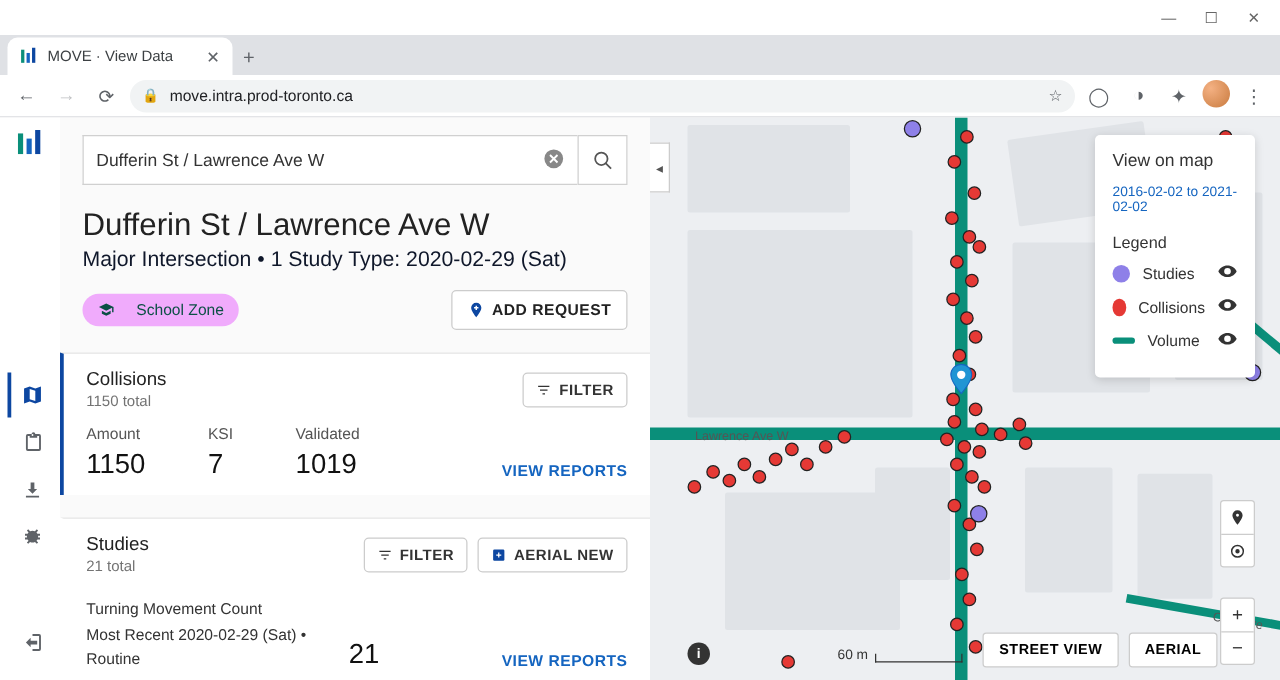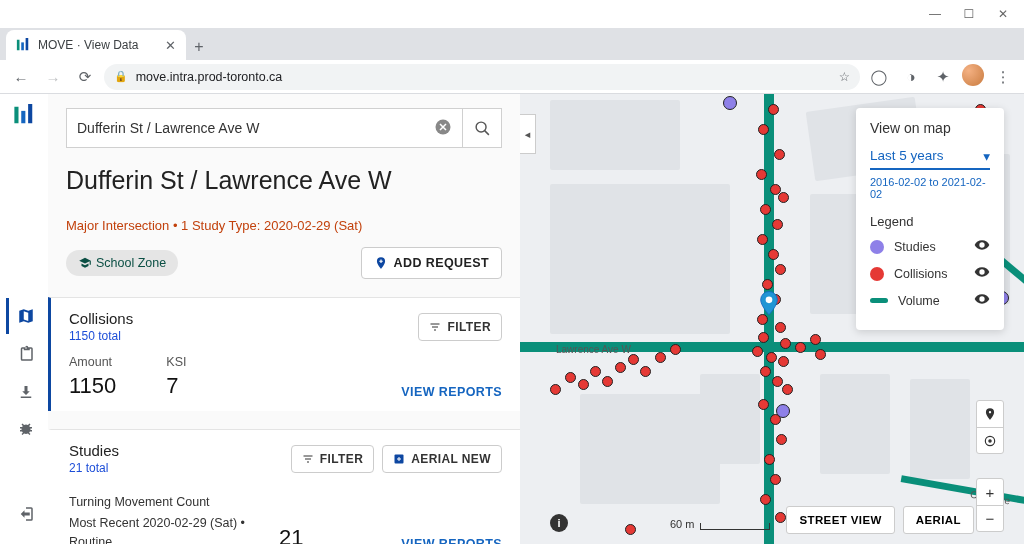--- a/index.html
+++ b/index.html
@@ -29,49 +29,49 @@
   .railbtn svg { width: 18px; height: 18px; }
   .logout { margin-top: auto; margin-bottom: 12px; }
 
   .panel { width: 472px; background: #fafafa; padding: 14px 18px 0 18px; overflow: hidden; }
   .searchwrap { display: flex; }
   .searchbox { flex: 1; background: #fff; border: 1px solid #d0d0d0; border-right: none; height: 40px; display: flex; align-items: center; padding: 0 10px; gap: 8px; font-size: 14px; color: #333; }
   .searchbtn { width: 40px; height: 40px; border: 1px solid #d0d0d0; background: #fff; display: flex; align-items: center; justify-content: center; color: #555; }
   .clearicon { color: #888; margin-left: auto; }
 
   h1 { font-size: 25px; font-weight: 500; color: #222; margin-top: 18px; }
-  .subtitle { font-size: 13px; color: #c2410c; margin-top: 23px; }
+  .subtitle { font-size: 17px; color: #0f172a; margin-top: 3px; }
   .rowflex { display: flex; align-items: center; margin-top: 14px; gap: 10px; }
-  .chip { background: #e5e5e5; color: #0b4f44; font-size: 12.5px; padding: 6px 12px; border-radius: 16px; display: inline-flex; align-items: center; gap: 4px; }
+  .chip { background: #f0abfc; color: #0b4f44; font-size: 12.5px; padding: 6px 12px; border-radius: 16px; display: inline-flex; align-items: center; gap: 17px; }
   .btn-outline { margin-left: auto; background: #fff; border: 1px solid #ccc; border-radius: 4px; padding: 8px 12px; font-size: 12.5px; font-weight: 600; letter-spacing: 0.4px; color: #222; display: inline-flex; align-items: center; gap: 6px; }
 
   .card { background: #fff; border-top: 1px solid #e4e4e4; margin: 18px -18px 0 -18px; padding: 12px 18px; border-left: 3px solid transparent; }
   .card.active { border-left: 3px solid #0d47a1; }
   .cardhead { display: flex; align-items: center; }
   .cardtitle { font-size: 15px; color: #222; }
-  .cardsub { font-size: 12px; color: #1d4ed8; margin-top: 2px; }
+  .cardsub { font-size: 12px; color: #737373; margin-top: 2px; }
   .smallbtn { background: #fff; border: 1px solid #ccc; border-radius: 4px; padding: 6px 10px; font-size: 12px; font-weight: 600; letter-spacing: 0.4px; color: #333; display: inline-flex; align-items: center; gap: 6px; }
   .statsrow { display: flex; gap: 50px; margin-top: 12px; }
   .statlabel { font-size: 12.5px; color: #555; }
   .statval { font-size: 22px; color: #111; margin-top: 4px; }
   .link { color: #1565c0; font-size: 12.5px; font-weight: 600; letter-spacing: 0.4px; margin-left: auto; }
   .studydesc { font-size: 12.5px; color: #333; margin-top: 10px; line-height: 1.5; }
 
   .map { flex: 1; position: relative; background: #edeff2; overflow: hidden; }
   .collapse { position: absolute; left: 0; top: 20px; width: 16px; height: 40px; background: #fff; border: 1px solid #ccc; border-left: none; display: flex; align-items: center; justify-content: center; font-size: 11px; color: #555; }
   .building { position: absolute; background: #e0e3e7; border-radius: 2px; }
   .road { position: absolute; background: #0a8f7a; }
   .roadlabel { position: absolute; font-size: 10px; color: #555; }
   .dot { position: absolute; width: 11px; height: 11px; border-radius: 50%; border: 1px solid #222; }
   .dot.red { background: #e53935; }
   .dot.purple { background: #8e80e8; width: 14px; height: 14px; }
   .pin { position: absolute; width: 20px; height: 26px; }
   .pin svg { width: 100%; height: 100%; }
 
-  .legendbox { position: absolute; top: 14px; right: 20px; width: 148px; background: #fff; border-radius: 4px; box-shadow: 0 2px 8px rgba(0,0,0,0.15); padding: 12px 14px; font-size: 13px; color: #333; }
+  .legendbox { position: absolute; top: 14px; right: 20px; width: 128px; background: #fff; border-radius: 4px; box-shadow: 0 2px 8px rgba(0,0,0,0.15); padding: 12px 14px; font-size: 13px; color: #333; }
   .legendbox .hdr { font-size: 14px; margin-bottom: 12px; }
   .select { color: #1565c0; border-bottom: 2px solid #1565c0; padding-bottom: 4px; display: flex; font-size: 13.5px; }
   .daterange { font-size: 11px; color: #1565c0; margin-top: 6px; }
   .legtitle { font-size: 13px; margin-top: 14px; margin-bottom: 8px; }
   .legrow { display: flex; align-items: center; gap: 10px; font-size: 12.5px; margin-bottom: 8px; }
   .swatch { width: 14px; height: 14px; border-radius: 50%; }
   .volumesw { width: 18px; height: 5px; background: #0a8f7a; border-radius: 3px; }
   .eye { margin-left: auto; }
 
   .mapctrl { position: absolute; right: 20px; background: #fff; border: 1px solid #ccc; border-radius: 3px; display: flex; flex-direction: column; }
@@ -208,20 +208,24 @@
         </div>
       </div>
       <div class="statsrow" style="align-items:flex-end">
         <div>
           <div class="statlabel">Amount</div>
           <div class="statval">1150</div>
         </div>
         <div>
           <div class="statlabel">KSI</div>
           <div class="statval">7</div>
+        </div>
+        <div>
+          <div class="statlabel">Validated</div>
+          <div class="statval">1019</div>
         </div>
         <a class="link">VIEW REPORTS</a>
       </div>
     </div>
 
     <div class="card">
       <div class="cardhead">
         <div>
           <div class="cardtitle">Studies</div>
           <div class="cardsub">21 total</div>
@@ -327,24 +331,20 @@
 
     <div class="pin" style="left:239px;top:197px">
       <svg viewBox="0 0 24 30">
           <path d="M12 0a10 10 0 00-10 10c0 7 10 18 10 18s10-11 10-18A10 10 0 0012 0z" fill="#2095d4" stroke="#1565c0"></path>
           <circle cx="12" cy="10" r="4" fill="#fff"></circle>
         </svg>
     </div>
 
     <div class="legendbox">
       <div class="hdr">View on map</div>
-      <div class="select">
-        <span>Last 5 years</span>
-        <span style="margin-left:auto">▾</span>
-      </div>
       <div class="daterange">2016-02-02 to 2021-02-02</div>
       <div class="legtitle">Legend</div>
       <div class="legrow">
         <span class="swatch" style="background:#8e80e8"></span>
         <span>Studies</span>
         <span class="eye"><svg width="16" height="16" viewBox="0 0 24 24" fill="#333">
               <path d="M12 5C7 5 2.7 8 1 12c1.7 4 6 7 11 7s9.3-3 11-7c-1.7-4-6-7-11-7zm0 11a4 4 0 110-8 4 4 0 010 8z"></path>
             </svg></span>
       </div>
       <div class="legrow">

